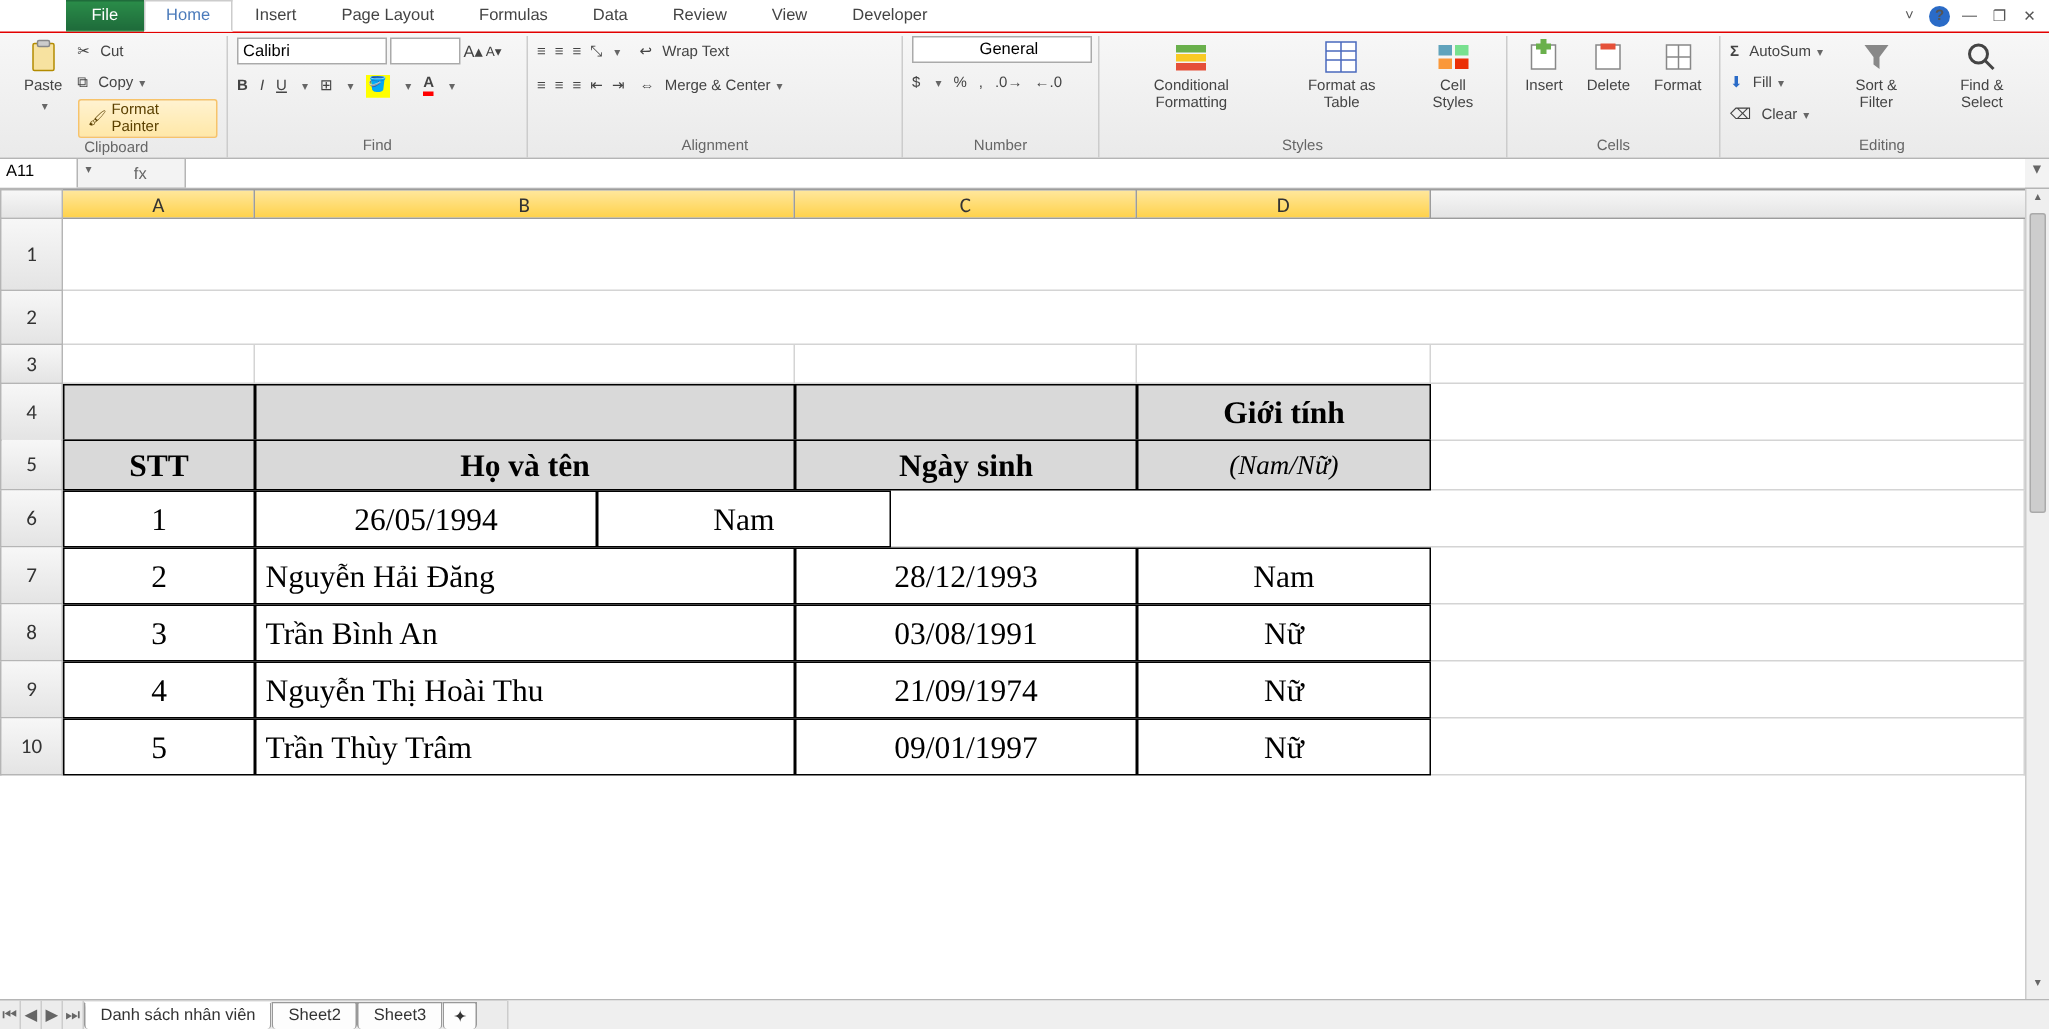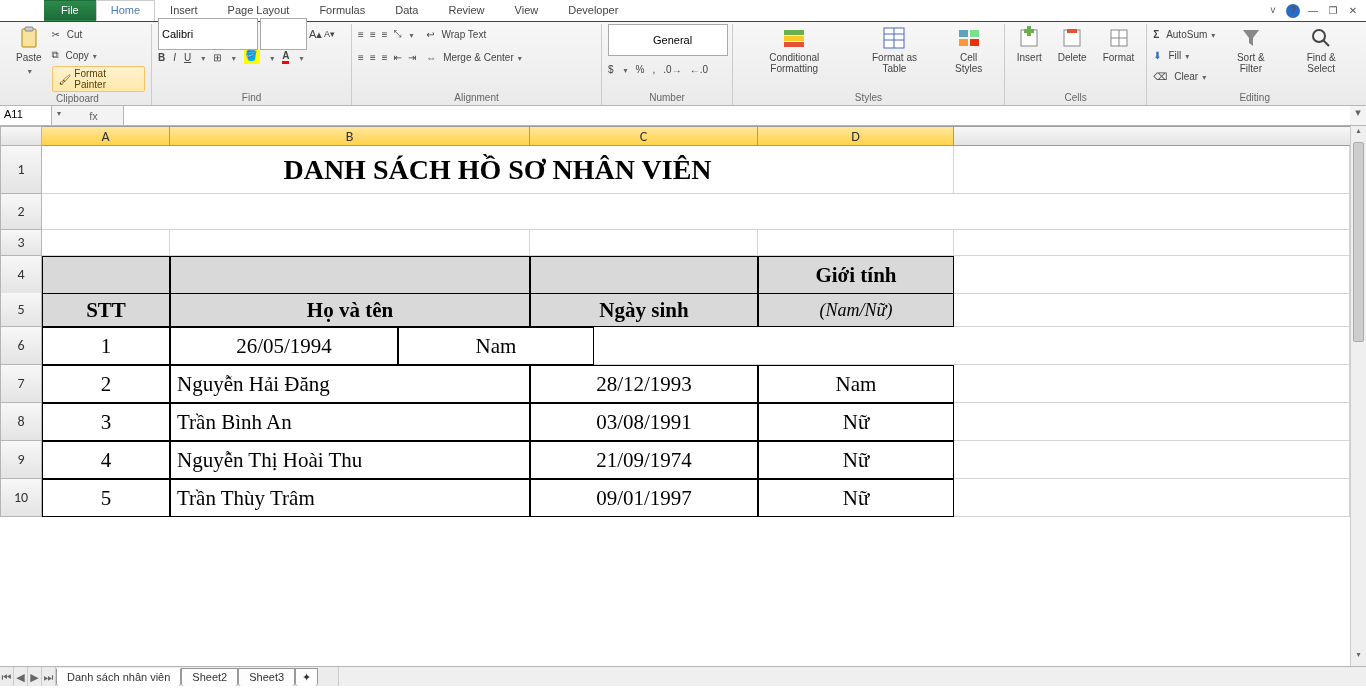--- a/index.html
+++ b/index.html
@@ -17,21 +17,21 @@
 
 .ribbon { height: 84px; background: linear-gradient(#f7f7f7,#eaeaea); border-bottom: 1px solid #b5b5b5; display: flex; padding: 2px 4px 0; }
 .group { border-right: 1px solid #ccc; padding: 0 6px; display: flex; flex-direction: column; height: 100%; }
 .group-body { flex: 1; display: flex; align-items: flex-start; gap: 4px; }
 .group-label { text-align: center; font-size: 10px; color: #666; padding: 1px 0 2px; }
 .big-btn { display: flex; flex-direction: column; align-items: center; padding: 2px 6px; font-size: 10px; color: #444; gap: 2px; }
 .big-btn .icn { width: 24px; height: 24px; }
 .mini-row { display: flex; align-items: center; gap: 2px; font-size: 10px; color: #444; height: 20px; }
 .col { display: flex; flex-direction: column; gap: 1px; }
 .btn-chip { border: 1px solid #f7c36a; background: linear-gradient(#fff2d0,#ffe8a8); border-radius: 2px; padding: 1px 6px; font-size: 10px; color: #5b4000; display: flex; align-items: center; gap: 3px; }
-.sel { border: 1px solid #aaa; background: #fff; font-size: 11px; height: 32px; padding: 0 3px; }
+.sel { border: 1px solid #aaa; background: #fff; font-size: 11px; height: 18px; padding: 0 3px; }
 .dd::after { content: "▾"; font-size: 8px; margin-left: 2px; color: #666; }
 
 
 .fbar { height: 20px; border-bottom: 1px solid #b5b5b5; display: flex; align-items: stretch; background: #f3f3f3; }
 .namebox { width: 52px; border-right: 1px solid #b5b5b5; background: #fff; padding: 2px 4px; font-size: 11px; }
 .fx { width: 60px; display: flex; align-items: center; justify-content: center; gap: 2px; border-right: 1px solid #b5b5b5; color: #666; }
 .finput { flex: 1; background: #fff; padding: 2px 4px; }
 
 
 .grid { position: relative; height: 540px; overflow: hidden; background: #fff; }
@@ -284,21 +284,20 @@
     <div class="ch wB">B</div>
     <div class="ch wC">C</div>
     <div class="ch wD">D</div>
     <div class="ch normal wRest"></div>
   </div>
 
   <div class="body-scroll">
 
     <div class="row title-row" style="height:48px">
       <div class="rh">1</div>
-      <div class="cell" style="width:912px">DANH SÁCH HỒ SƠ NHÂN VIÊN</div>
       <div class="cell wRest"></div>
     </div>
 
     <div class="row sub-row" style="height:36px">
       <div class="rh">2</div>
       <div class="cell wRest"></div>
     </div>
 
     <div class="row" style="height:26px">
       <div class="rh">3</div>

